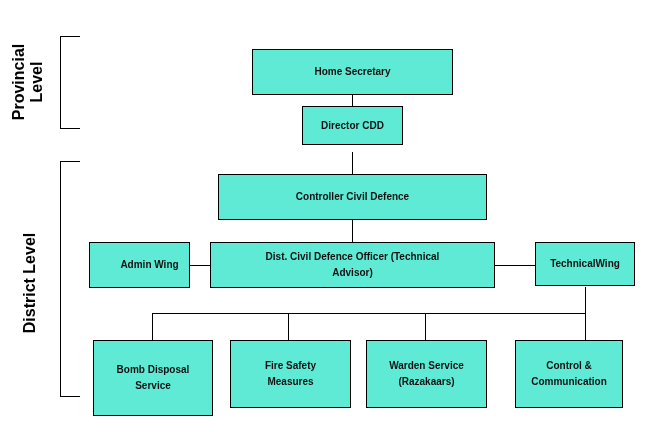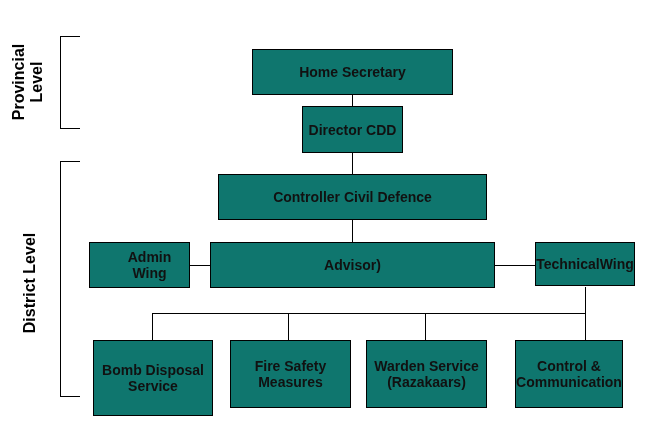--- a/index.html
+++ b/index.html
@@ -1,20 +1,20 @@
 <!DOCTYPE html>
 <html><head>
 <meta charset="utf-8">
 <style>
   html, body { margin:0; padding:0; background:#fff; }
   body { width:657px; height:432px; position:relative; overflow:hidden;
          font-family:"Liberation Sans", sans-serif; }
-  .box { position:absolute; border:1px solid #000; background:#0f766e; box-sizing:border-box;
+  .box { position:absolute; border:1px solid #000; background:#5eead4; box-sizing:border-box;
          display:flex; align-items:center; justify-content:center; text-align:center;
-         font-weight:bold; font-size:14px; line-height:16px; color:#111; }
+         font-weight:bold; font-size:10px; line-height:16px; color:#111; }
   .line { position:absolute; background:#000; }
   .vlabel { position:absolute; font-weight:bold; font-size:16px; color:#000;
             transform:rotate(-90deg); transform-origin:center center; white-space:nowrap;
             text-align:center; line-height:18px; }
 </style>
 </head>
 <body>
 
 <div class="vlabel" style="left:-12px; top:64px; width:80px; height:36px;">
   <div>Provincial</div>
@@ -39,30 +39,31 @@
 <div class="line" style="left:494px; top:265px; width:42px; height:1px;"></div>
 <div class="line" style="left:585px; top:287px; width:1px; height:54px;"></div>
 <div class="line" style="left:152px; top:313px; width:434px; height:1px;"></div>
 <div class="line" style="left:152px; top:313px; width:1px; height:28px;"></div>
 <div class="line" style="left:288px; top:313px; width:1px; height:28px;"></div>
 <div class="line" style="left:425px; top:313px; width:1px; height:28px;"></div>
 
 <div class="box" style="left:252px; top:49px; width:201px; height:46px;">
   <span>Home Secretary</span>
 </div>
-<div class="box" style="left:302px; top:106px; width:101px; height:47px;">
+<div class="box" style="left:302px; top:106px; width:101px; height:39px;">
   <span>Director CDD</span>
 </div>
 <div class="box" style="left:218px; top:174px; width:269px; height:46px;">
   <span>Controller Civil Defence</span>
 </div>
 <div class="box" style="left:89px; top:242px; width:101px; height:46px;padding-left:20px;">
   <span>Admin Wing</span>
 </div>
 <div class="box" style="left:210px; top:242px; width:285px; height:46px; flex-direction:column;">
+  <span>Dist. Civil Defence Officer (Technical</span>
   <span>Advisor)</span>
 </div>
 <div class="box" style="left:535px; top:242px; width:100px; height:44px; flex-direction:row;">
   <span>Technical</span>
   <span>Wing</span>
 </div>
 <div class="box" style="left:93px; top:340px; width:120px; height:76px; flex-direction:column;">
   <span>Bomb Disposal</span>
   <span>Service</span>
 </div>

